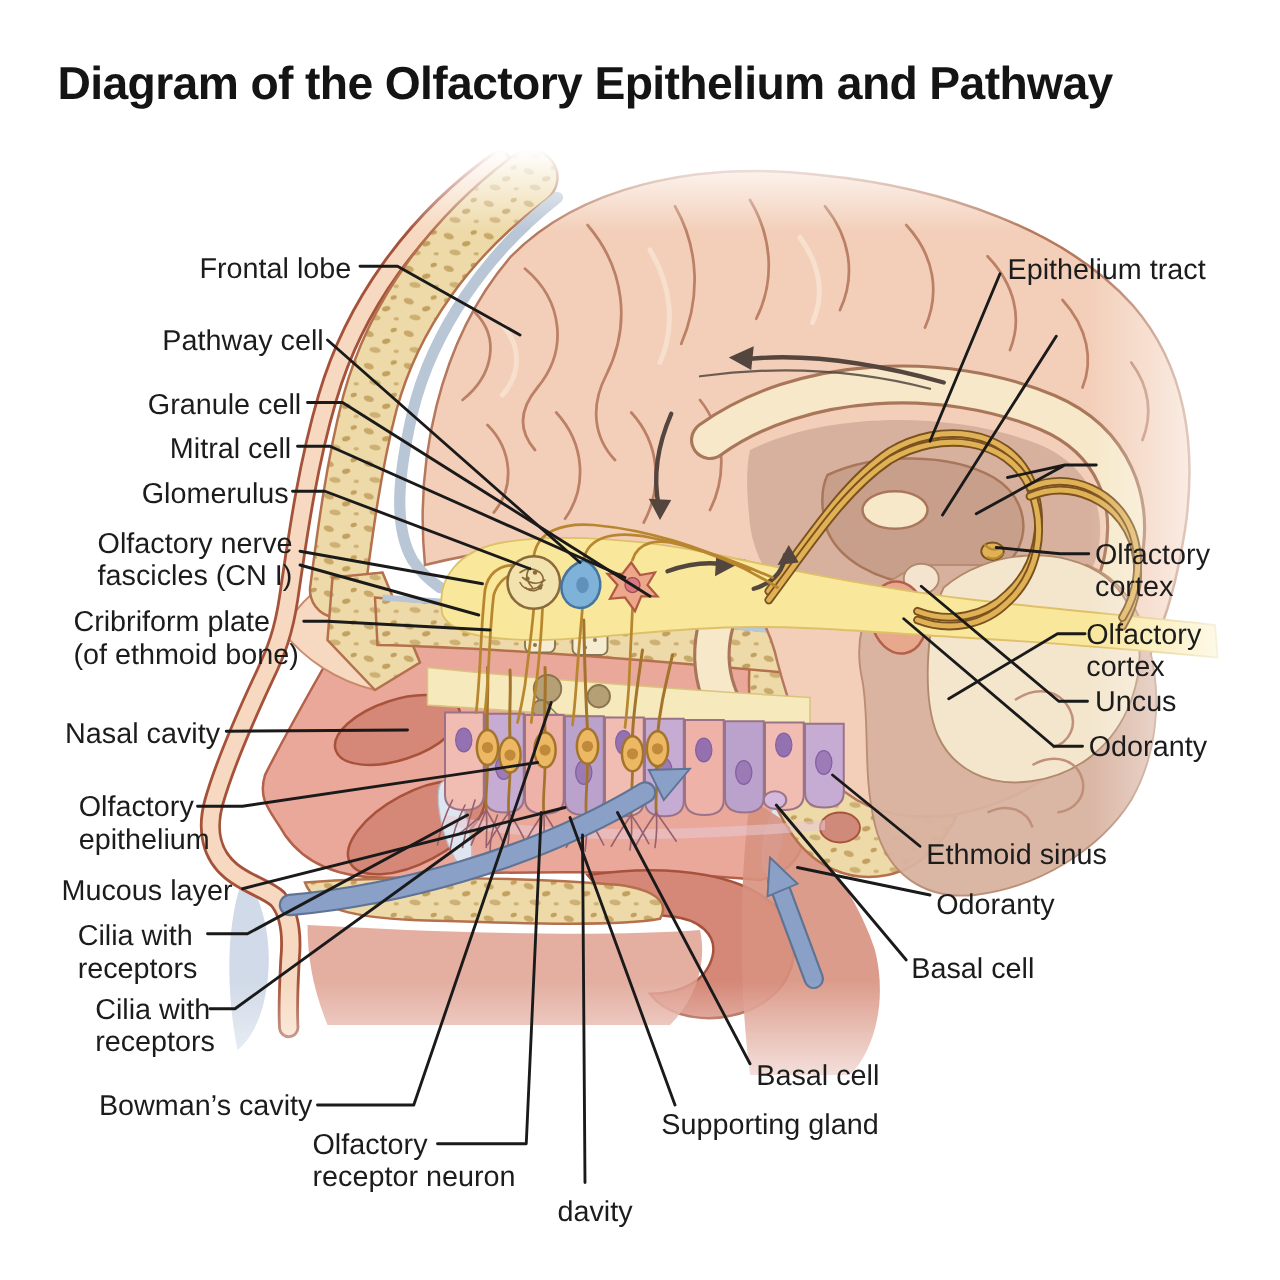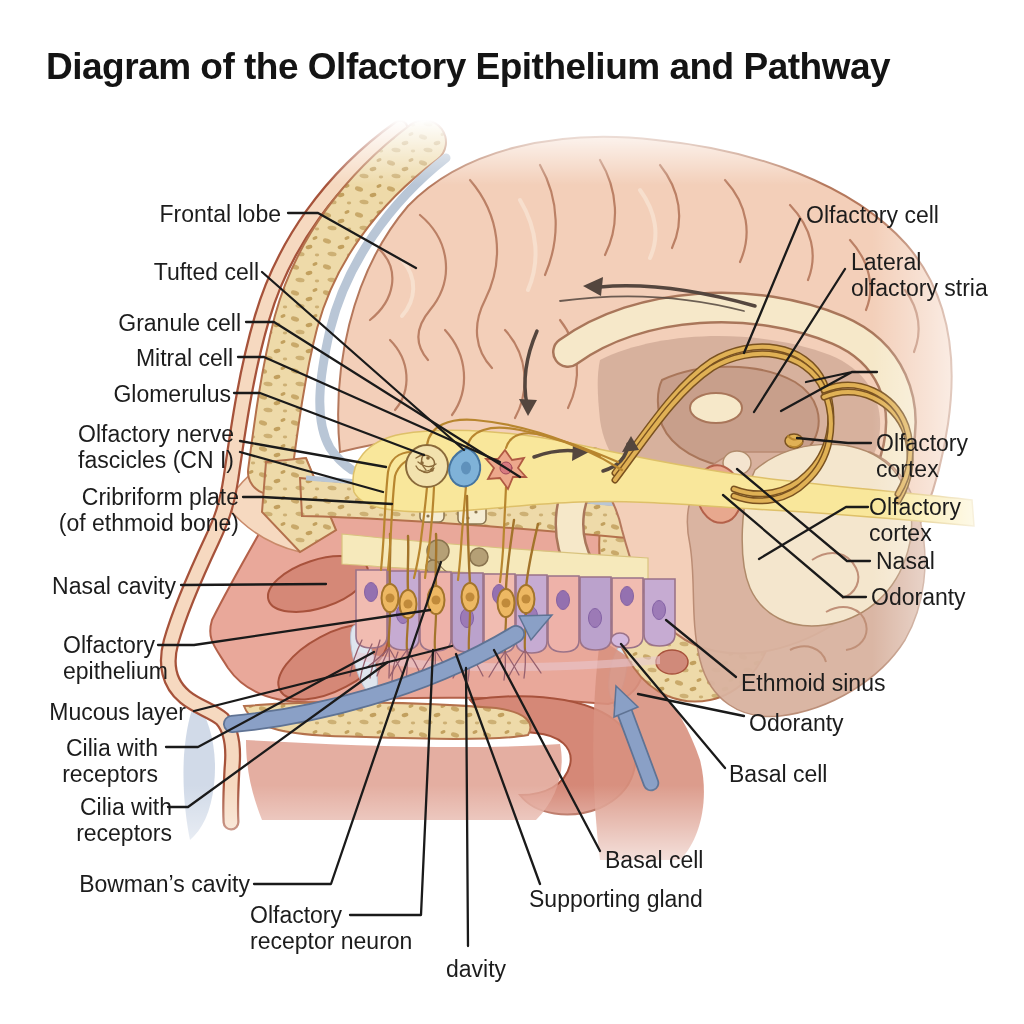--- a/index.html
+++ b/index.html
@@ -3,21 +3,21 @@
 <meta charset="utf-8">
 <style>
   html,body{margin:0;padding:0;background:#fff;}
   .stage{position:relative;width:1024px;height:1024px;background:#fff;overflow:hidden;
          font-family:Liberation Sans, sans-serif;}
   .stage svg{position:absolute;left:0;top:0;}
   .title{position:absolute;left:46px;top:46px;font-size:37px;font-weight:bold;
          color:#141414;letter-spacing:-0.5px;white-space:nowrap;}
   .lbl{position:absolute;font-size:23px;line-height:26px;color:#1c1c1c;
        white-space:pre-line;}
-  .lbl.ra{text-align:right;}
+  .lbl.ra{text-align:left;}
 </style>
 </head>
 <body>
 
 <div class="stage">
 
 <svg width="1024" height="1024" viewBox="0 0 1024 1024">
 <defs>
   <pattern id="bsp" width="32" height="26" patternUnits="userSpaceOnUse">
     <rect width="32" height="26" fill="#eedaa9"></rect>
@@ -331,49 +331,47 @@
   <path d="M871,443 L848,443 L797,438"></path>
   <path d="M868,507 L846,507 L759,559"></path>
   <path d="M870,561 L847,561 L737,469"></path>
   <path d="M866,597 L843,597 L723,495"></path>
 </g>
 </svg>
 
 <div class="title">Diagram of the Olfactory Epithelium and Pathway</div>
 
 <div class="lbl ra" style="right:743px;top:201px">Frontal lobe</div>
-<div class="lbl ra" style="right:765px;top:259px">Tufted cell</div>
+<div class="lbl ra" style="right:765px;top:259px">Pathway cell</div>
 <div class="lbl ra" style="right:783px;top:310px">Granule cell</div>
 <div class="lbl ra" style="right:791px;top:345px">Mitral cell</div>
 <div class="lbl ra" style="right:793px;top:381px">Glomerulus</div>
 <div class="lbl ra" style="right:785px;top:484px">Cribriform plate
 (of ethmoid bone)</div>
 <div class="lbl ra" style="right:790px;top:421px">Olfactory nerve
 fascicles (CN I)</div>
 <div class="lbl ra" style="right:848px;top:573px">Nasal cavity</div>
 <div class="lbl" style="left:63px;top:632px">Olfactory
 epithelium</div>
 <div class="lbl ra" style="right:838px;top:699px">Mucous layer</div>
 <div class="lbl ra" style="right:866px;top:735px">Cilia with
 receptors</div>
 <div class="lbl ra" style="right:852px;top:794px">Cilia with
 receptors</div>
 <div class="lbl ra" style="right:774px;top:871px">Bowman’s cavity</div>
 <div class="lbl" style="left:250px;top:902px">Olfactory
 receptor neuron</div>
 <div class="lbl" style="left:446px;top:956px">davity</div>
 
-<div class="lbl" style="left:806px;top:202px">Olfactory cell</div>
-<div class="lbl" style="left:851px;top:249px">Lateral
-olfactory stria</div>
+<div class="lbl" style="left:806px;top:202px">Epithelium tract</div>
 <div class="lbl" style="left:876px;top:430px">Olfactory
 cortex</div>
 <div class="lbl" style="left:869px;top:494px">Olfactory
 cortex</div>
-<div class="lbl" style="left:876px;top:548px">Nasal</div>
+<div class="lbl" style="left:876px;top:548px">Uncus</div>
 <div class="lbl" style="left:871px;top:584px">Odoranty</div>
 <div class="lbl" style="left:741px;top:670px">Ethmoid sinus</div>
 <div class="lbl" style="left:749px;top:710px">Odoranty</div>
 <div class="lbl" style="left:729px;top:761px">Basal cell</div>
 <div class="lbl" style="left:605px;top:847px">Basal cell</div>
 <div class="lbl" style="left:529px;top:886px">Supporting gland</div>
 
 </div>
 
 </body></html>

